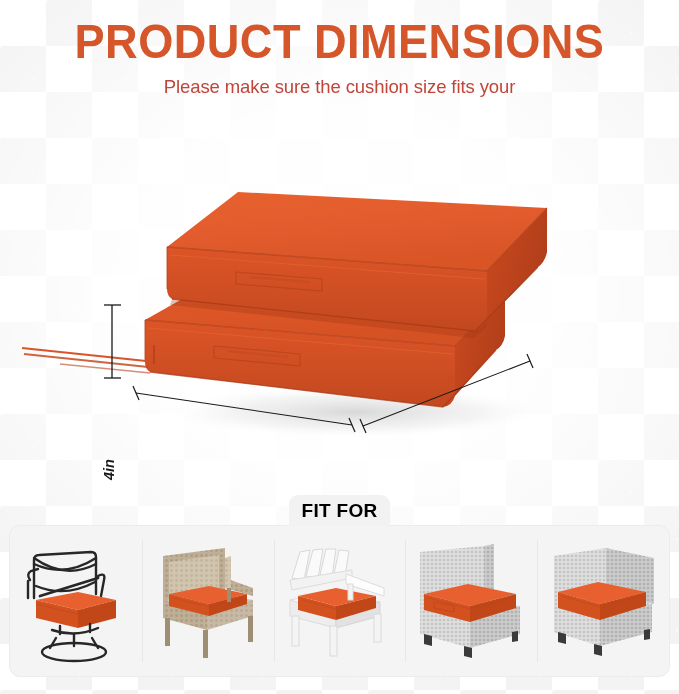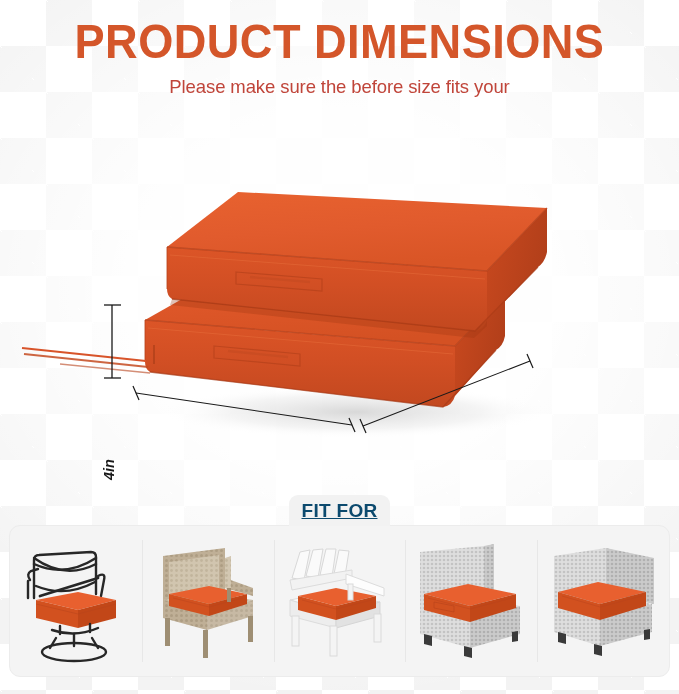--- a/index.html
+++ b/index.html
@@ -76,23 +76,22 @@
     width:101px; height:31px;
     background:#f2f2f2;
     border-radius:9px 9px 0 0;
     display:flex; align-items:center; justify-content:center;
     z-index:4;
   }
   .fit-tab span{
     font-family:"Liberation Sans Narrow","Liberation Sans",sans-serif;
     font-weight:bold;
     font-size:19px;
-    color:#0c4a6e;
+    color:#000000;
     letter-spacing:.3px;
-    text-decoration:underline;
   }
   .fit-panel{
     position:absolute; left:9px; top:525px;
     width:661px; height:152px;
     background:#f4f4f4;
     border:1px solid #ececec;
     border-radius:11px;
     z-index:3;
     display:flex;
   }
@@ -111,21 +110,21 @@
 </head>
 <body>
 
 <div class="bg-pattern"></div>
 <div class="bg-fade"></div>
 
 <div class="stage">
 
   <div class="title">PRODUCT DIMENSIONS</div>
   <div class="subtitle">
-    <div>Please make sure the before size fits your</div>
+    <div>Please make sure the cushion size fits your</div>
   </div>
 
   <div class="product-area">
     <svg class="product-svg" width="679" height="340" viewBox="0 0 679 340">
       <defs>
         <linearGradient id="topFace" x1="0" y1="0" x2="0.35" y2="1">
           <stop offset="0%" stop-color="#E8622F"></stop>
           <stop offset="55%" stop-color="#E15B2D"></stop>
           <stop offset="100%" stop-color="#D95526"></stop>
         </linearGradient>

